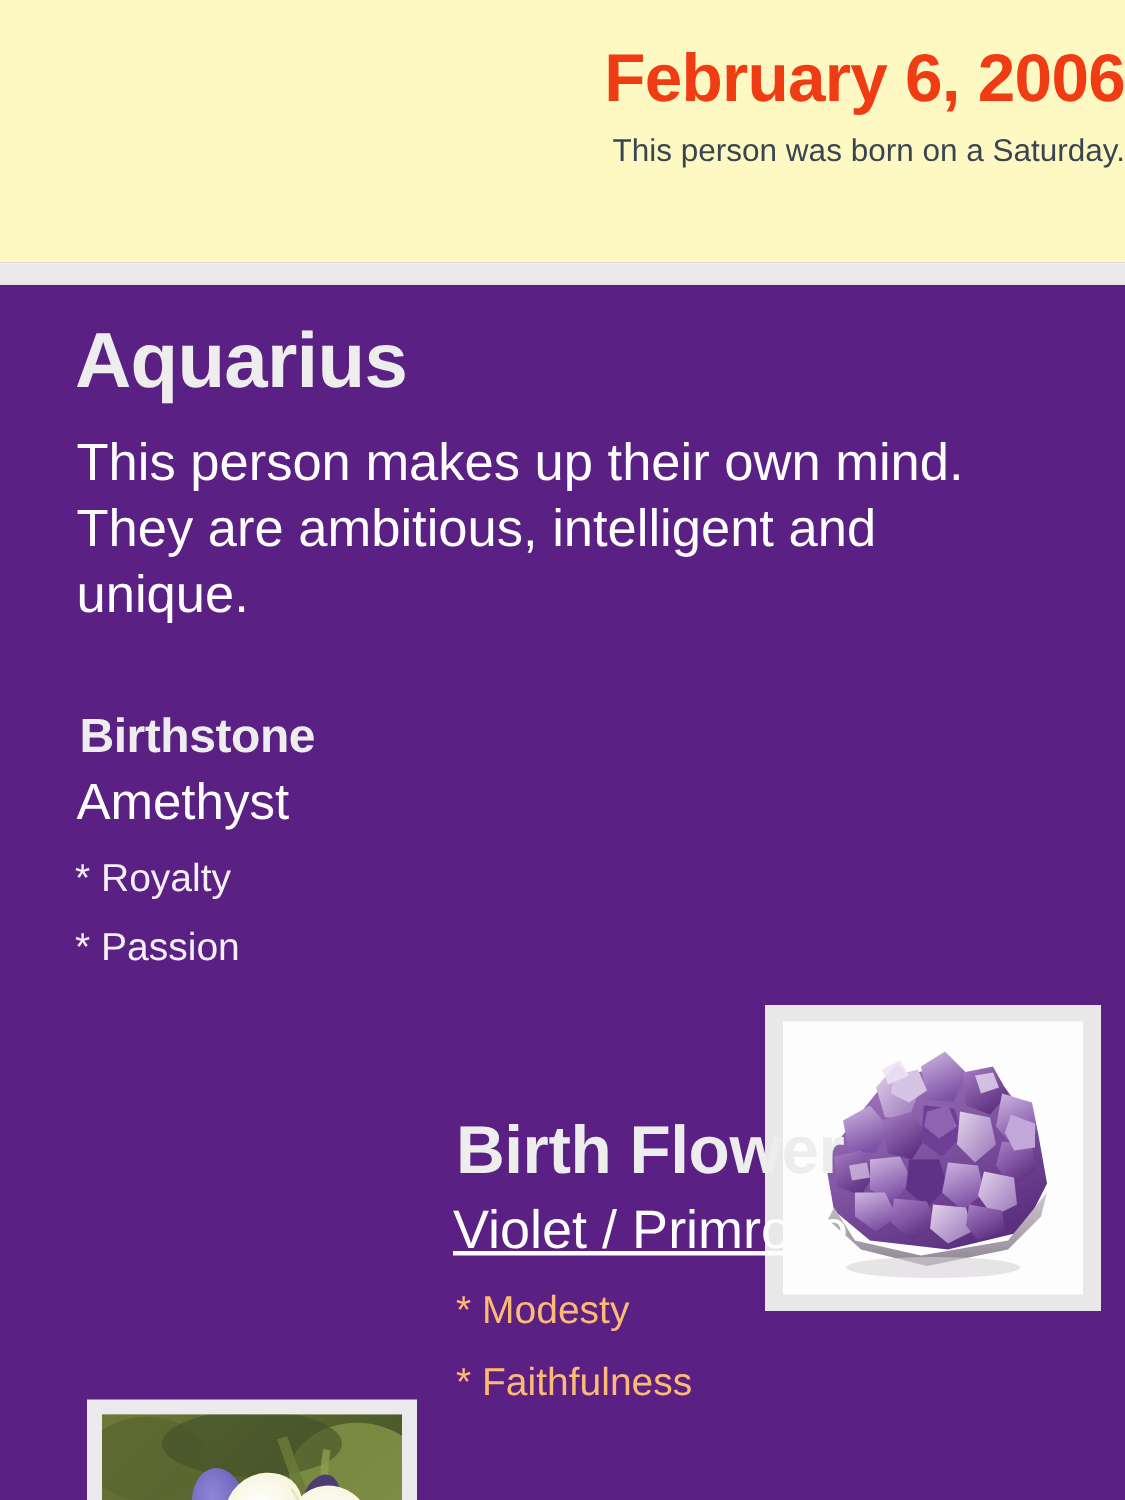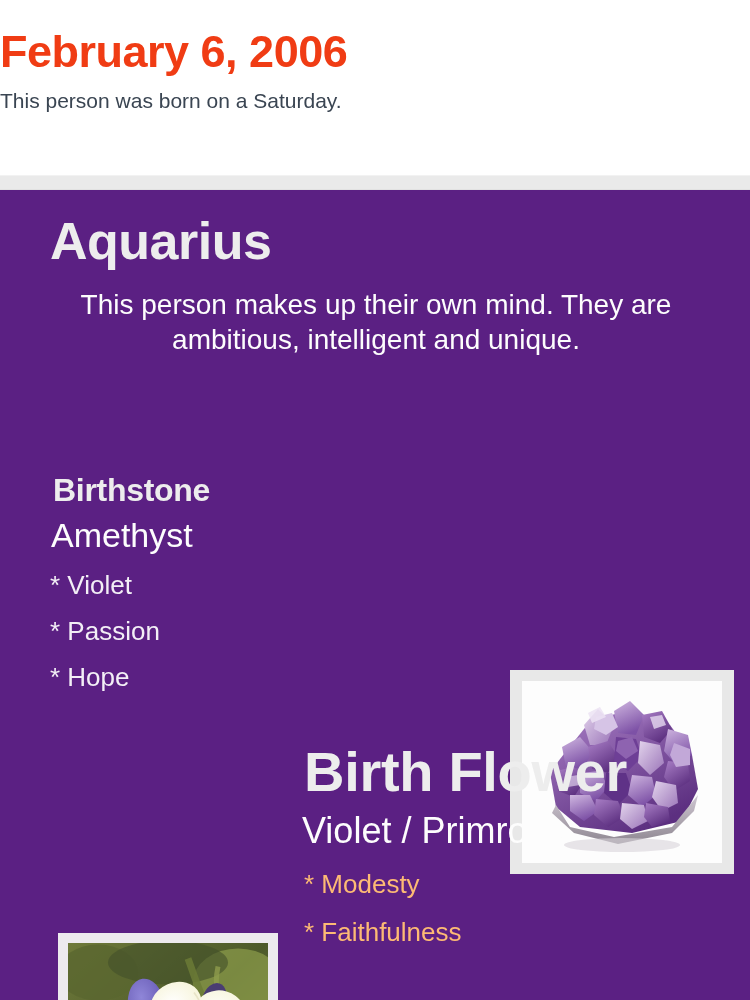--- a/index.html
+++ b/index.html
@@ -23,22 +23,22 @@
     height: 1000px;
     background: #5B2083;
   }
 
   
   .header {
     position: absolute;
     left: 0; top: 0;
     width: 750px;
     height: 175px;
-    background: #ffffff;
-    text-align: left;
+    background: #fef9c3;
+    text-align: right;
   }
 
   .header-date {
     font-size: 45px;
     font-weight: bold;
     color: #F03C14;
     letter-spacing: -0.5px;
     line-height: 1;
     padding-top: 29px;
   }
@@ -86,25 +86,24 @@
     font-weight: bold;
     color: #EDEDED;
     letter-spacing: -0.5px;
     line-height: 1;
   }
 
   .sign-desc {
     position: absolute;
     left: 31px; top: 96px;
     width: 650px;
-    font-size: 28px;
+    font-size: 35px;
     font-weight: normal;
     color: #FDFDFD;
     line-height: 1.26;
-    text-align: center;
   }
 
   
   .stone-block {
     position: absolute;
     left: 33px; top: 283px;
     width: 440px;
   }
 
   .stone-heading {
@@ -168,34 +167,35 @@
     overflow: hidden;
   }
 
   .flower-block {
     position: absolute;
     left: 284px; top: 553px;
     width: 430px;
   }
 
   .flower-heading {
-    font-size: 56px;
+    font-size: 45px;
     font-weight: bold;
     color: #EDEDED;
     line-height: 1;
     letter-spacing: -0.3px;
   }
 
   .flower-name {
     font-size: 36px;
     font-weight: normal;
     color: #FDFDFD;
     line-height: 1;
     padding-top: 13px;
     margin-left: -2px;
+    text-decoration: underline;
   }
 
   .flower-trait {
     font-size: 26px;
     font-weight: normal;
     color: #fdba74;
     line-height: 1;
     padding-top: 22px;
     margin-left: 0px;
   }
@@ -214,23 +214,22 @@
   <div class="header-rule"></div>
 
   <div class="body-area">
 
     <div class="sign-title">Aquarius</div>
     <div class="sign-desc">This person makes up their own mind. They are ambitious, intelligent and unique.</div>
 
     <div class="stone-block">
       <div class="stone-heading">Birthstone</div>
       <div class="stone-name">Amethyst</div>
-      <div class="trait">* Violet</div>
+      <div class="trait">* Royalty</div>
       <div class="trait">* Passion</div>
-      <div class="trait">* Hope</div>
     </div>
 
     <div class="stone-photo">
       <div class="inner">
         <svg viewBox="0 0 200 182" width="100%" height="100%" preserveAspectRatio="xMidYMid meet">
           <defs>
             <linearGradient id="am1" x1="0" y1="0" x2="0.4" y2="1">
               <stop offset="0" stop-color="#cfb6e0"></stop>
               <stop offset="1" stop-color="#7d51a6"></stop>
             </linearGradient>

